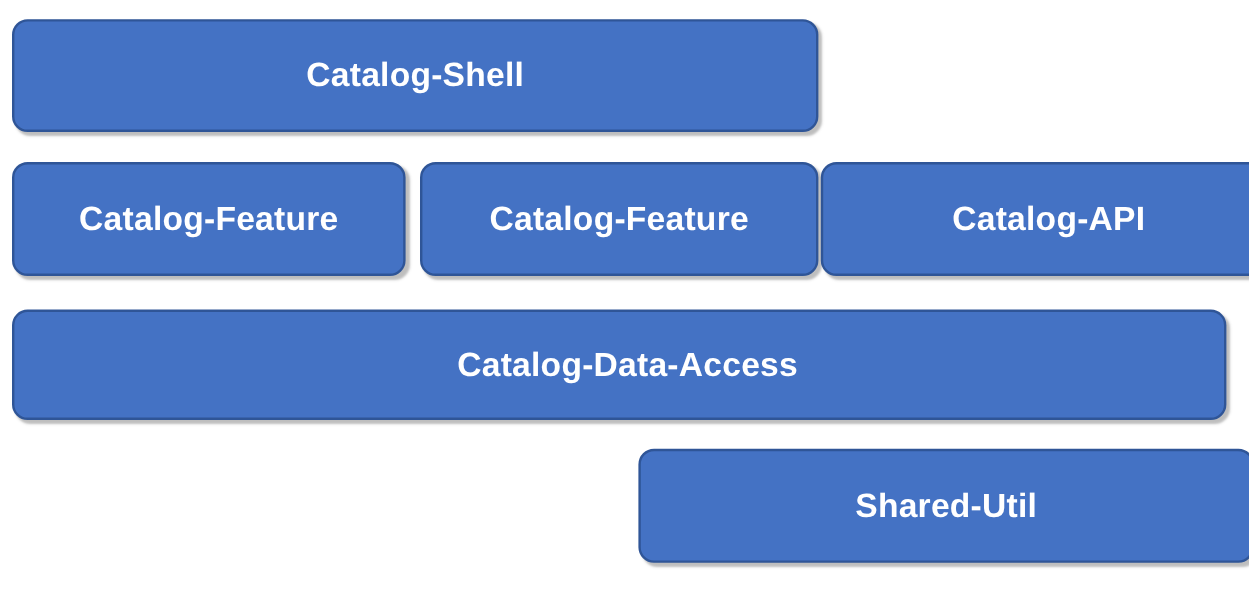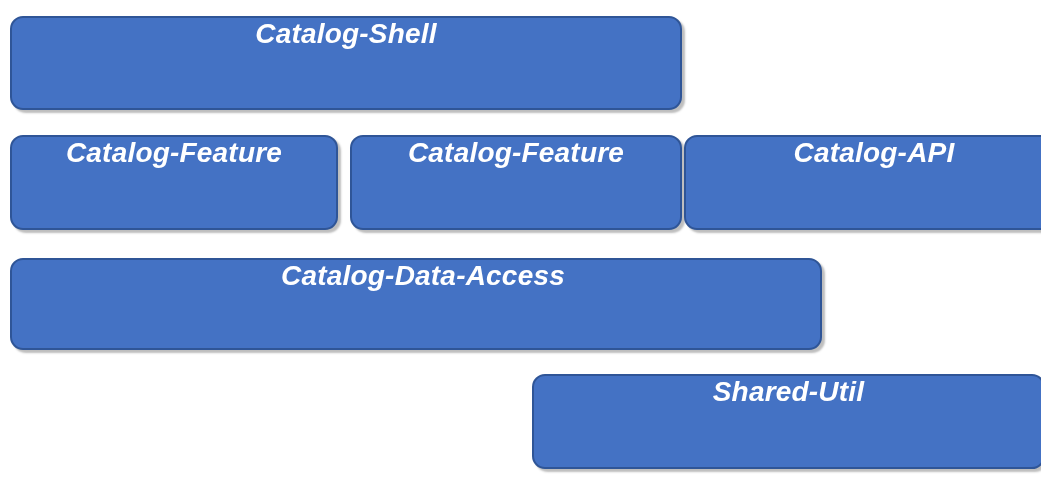--- a/index.html
+++ b/index.html
@@ -20,37 +20,37 @@
     background: var(--bg);
     overflow: hidden;
   }
   .node {
     position: absolute;
     background: var(--node-fill);
     border: 2px solid var(--node-border);
     border-radius: 13px;
     box-shadow: 3px 3px 2px rgba(110, 110, 110, 0.45);
     display: flex;
+    align-items: center;
     justify-content: center;
-    font-style: italic;
   }
   .node-label {
     color: var(--node-text);
     font-size: 28px;
     font-weight: bold;
     letter-spacing: 0.2px;
     white-space: nowrap;
     text-align: center;
   }
   
   .n-shell        { left: 10px;  top: 16px;  width: 672px;  height: 94px; }
   .n-feature-1    { left: 10px;  top: 135px; width: 328px;  height: 95px; }
   .n-feature-2    { left: 350px; top: 135px; width: 332px;  height: 95px; }
   .n-api          { left: 684px; top: 135px; width: 380px;  height: 95px; }
-  .n-data-access  { left: 10px;  top: 258px; width: 812px; height: 92px; padding-left: 14px; }
+  .n-data-access  { left: 10px;  top: 258px; width: 1012px; height: 92px; padding-left: 14px; }
   .n-catalog-util { left: 10px;  top: 374px; width: 503px;  height: 95px; }
   .n-shared-util  { left: 532px; top: 374px; width: 513px;  height: 95px; }
 </style>
 </head>
 <body>
 
 <div class="canvas">
 
   <div class="node n-shell">
     <span class="node-label">Catalog-Shell</span>

